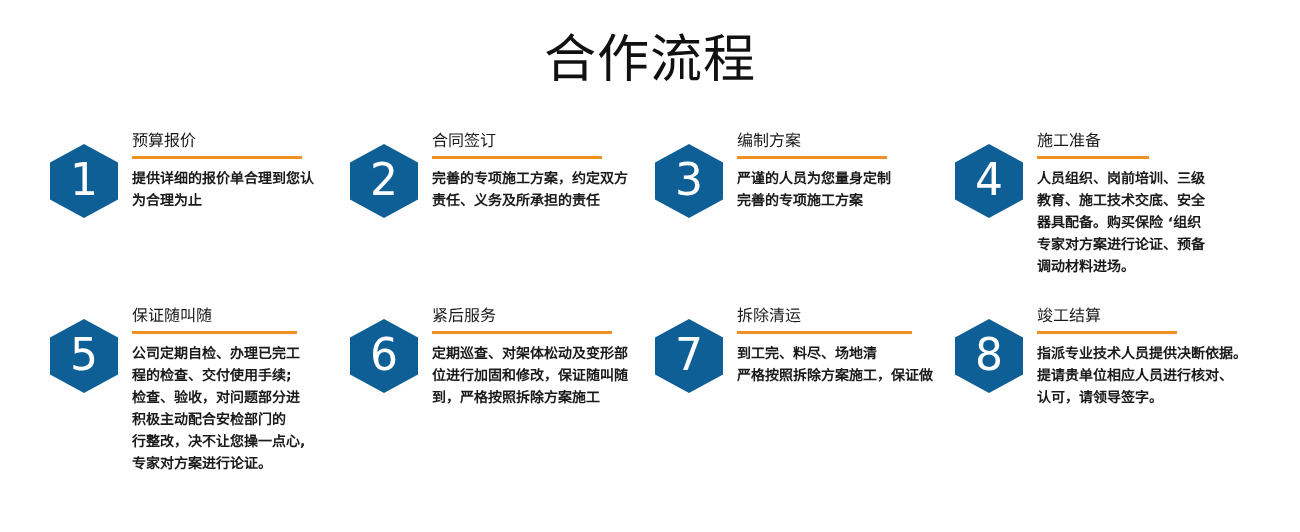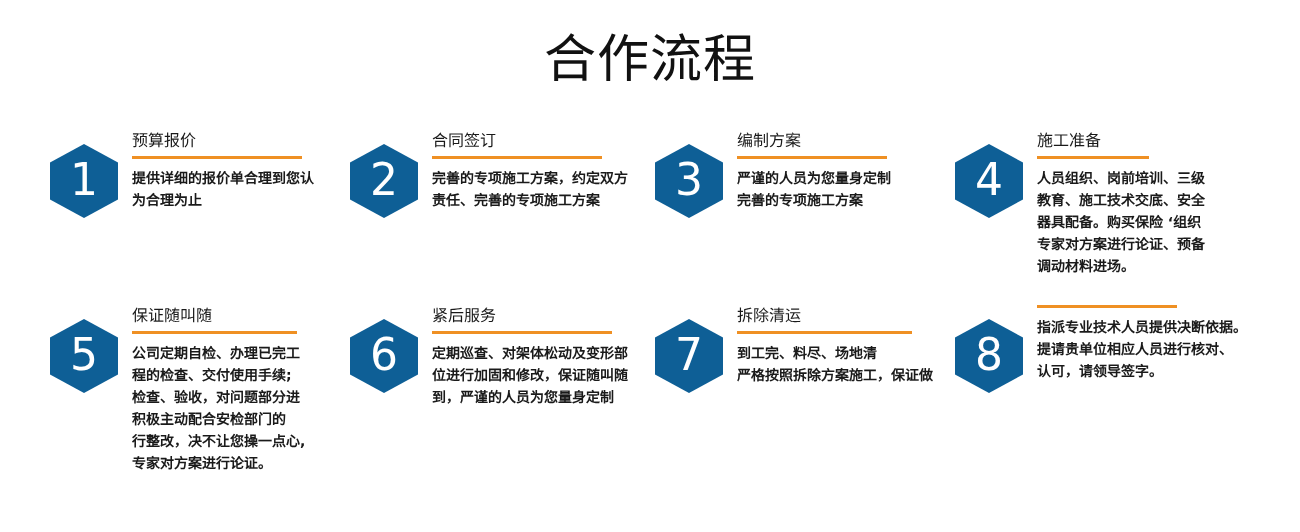--- a/index.html
+++ b/index.html
@@ -167,21 +167,21 @@
         <div class="step-inner">
           <div class="hex">
             <div class="hex-shape"></div>
             <div class="hex-number">2</div>
           </div>
           <div class="step-text">
             <div class="step-title">合同签订</div>
             <div class="step-rule"></div>
             <div class="step-desc">
               <span class="line">完善的专项施工方案，约定双方</span>
-              <span class="line">责任、完善的专项施工方案</span>
+              <span class="line">责任、义务及所承担的责任</span>
             </div>
           </div>
         </div>
       </div>
 
       <div class="step col-3">
         <div class="step-inner">
           <div class="hex">
             <div class="hex-shape"></div>
             <div class="hex-number">3</div>
@@ -247,21 +247,21 @@
           <div class="hex">
             <div class="hex-shape"></div>
             <div class="hex-number">6</div>
           </div>
           <div class="step-text">
             <div class="step-title">紧后服务</div>
             <div class="step-rule"></div>
             <div class="step-desc">
               <span class="line">定期巡查、对架体松动及变形部</span>
               <span class="line">位进行加固和修改，保证随叫随</span>
-              <span class="line">到，严谨的人员为您量身定制</span>
+              <span class="line">到，严格按照拆除方案施工</span>
             </div>
           </div>
         </div>
       </div>
 
       <div class="step col-3">
         <div class="step-inner">
           <div class="hex">
             <div class="hex-shape"></div>
             <div class="hex-number">7</div>
@@ -277,20 +277,21 @@
         </div>
       </div>
 
       <div class="step col-4">
         <div class="step-inner">
           <div class="hex">
             <div class="hex-shape"></div>
             <div class="hex-number">8</div>
           </div>
           <div class="step-text">
+            <div class="step-title">竣工结算</div>
             <div class="step-rule"></div>
             <div class="step-desc">
               <span class="line">指派专业技术人员提供决断依据。</span>
               <span class="line">提请贵单位相应人员进行核对、</span>
               <span class="line">认可，请领导签字。</span>
             </div>
           </div>
         </div>
       </div>
 

